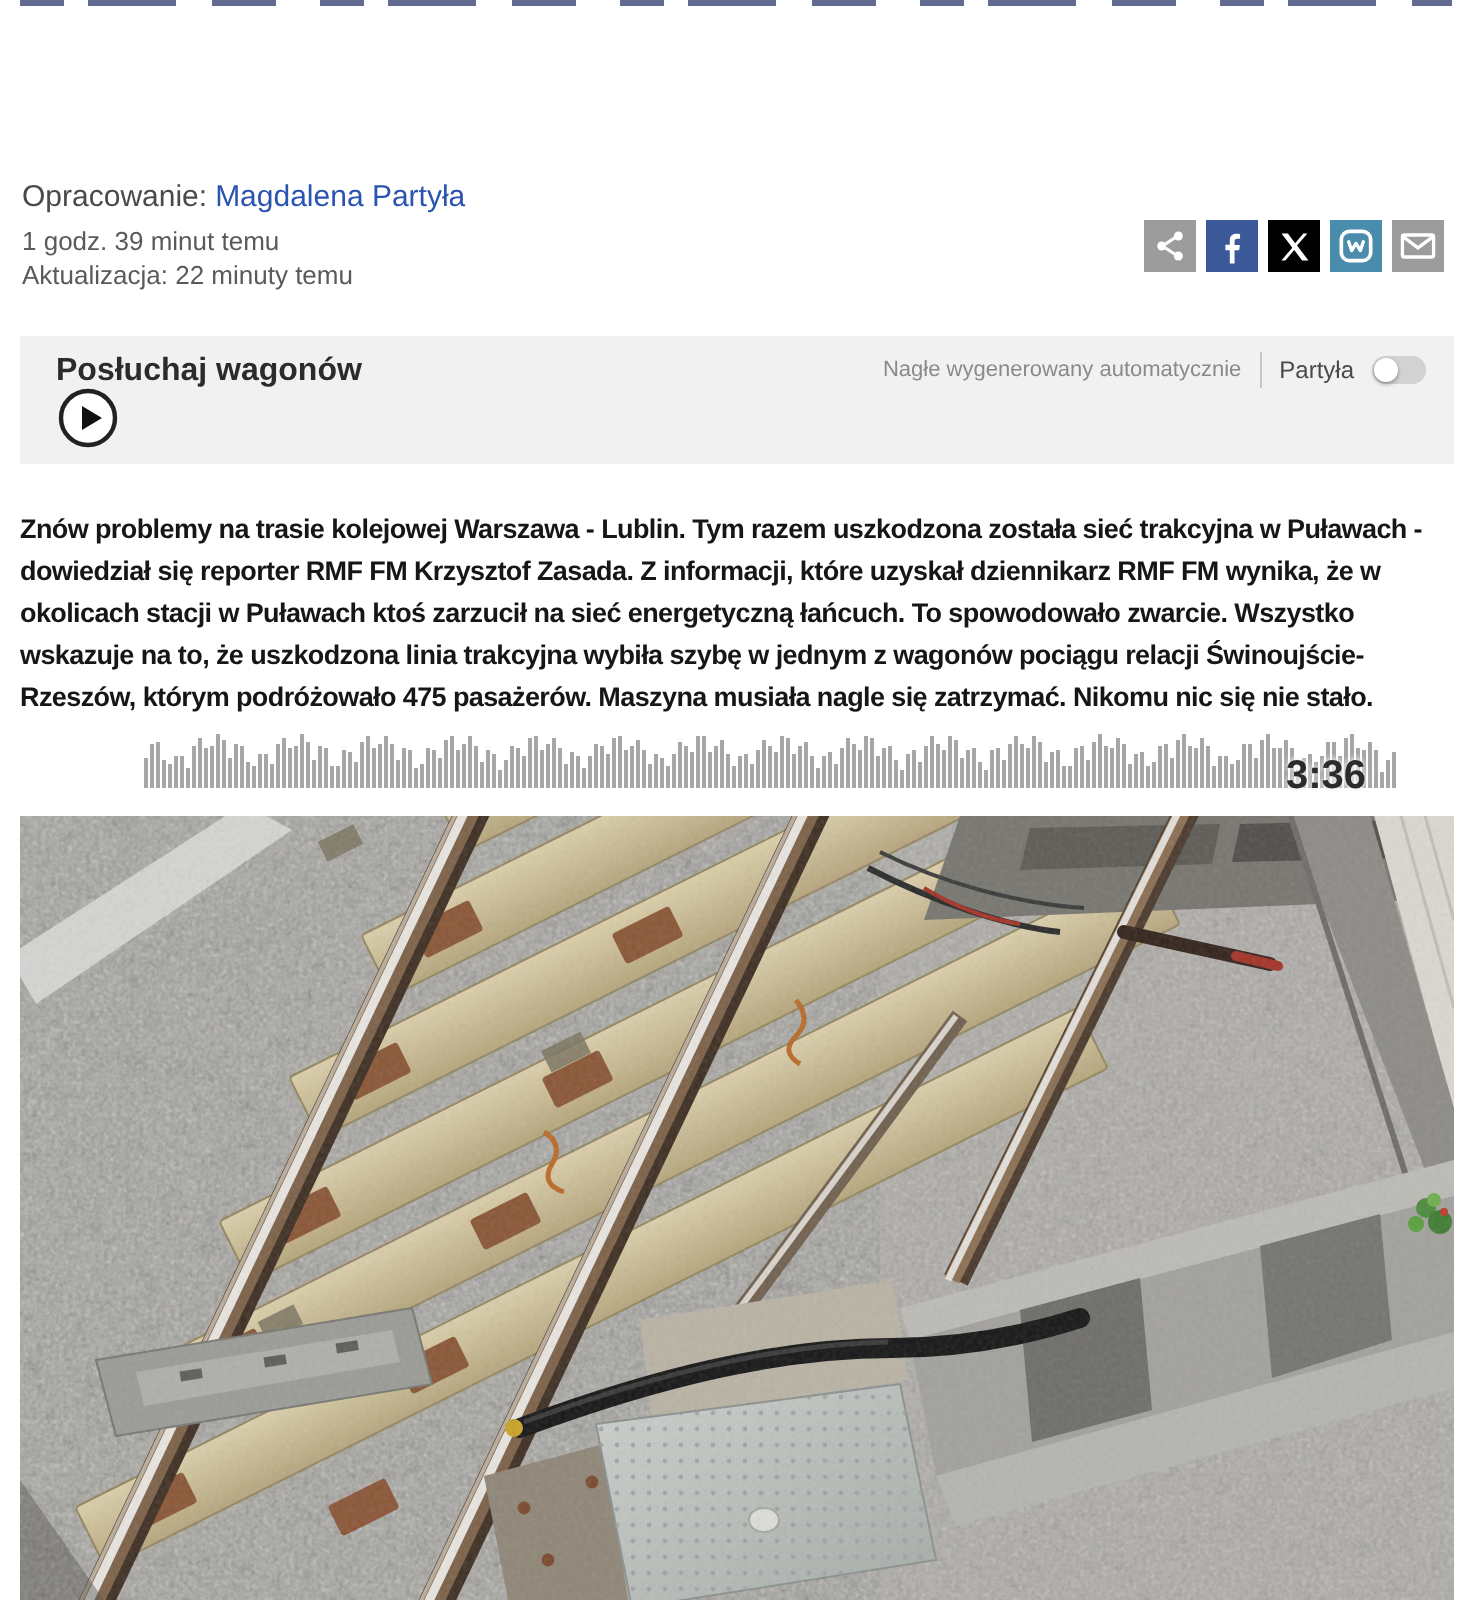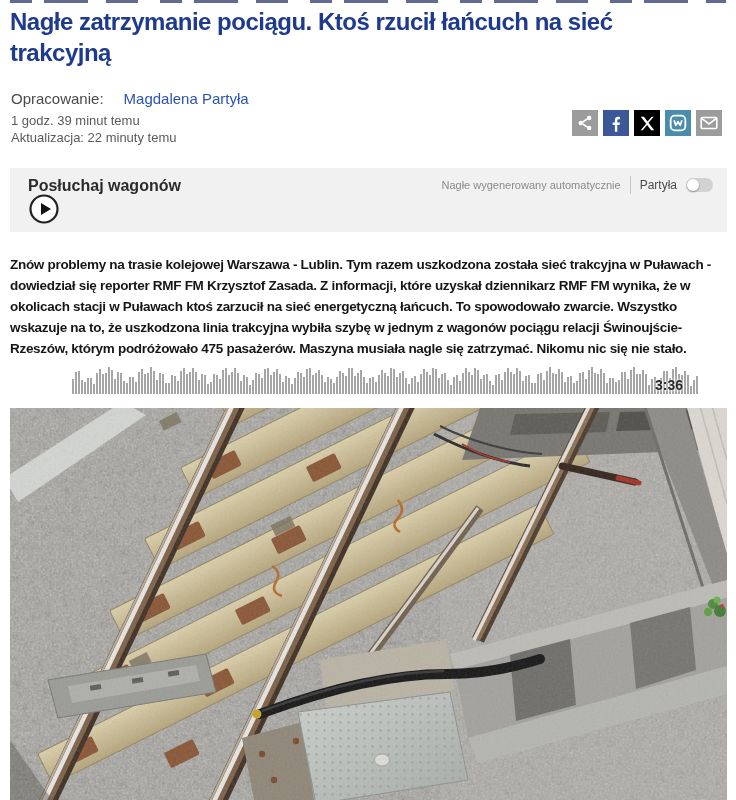--- a/index.html
+++ b/index.html
@@ -7,21 +7,21 @@
         font-family:"Liberation Sans",sans-serif;color:#1a1a1a;}
 
   .top-cut{position:absolute;top:0;left:10px;width:716px;height:3px;opacity:.8;
     background:repeating-linear-gradient(90deg,#3a4677 0 22px,transparent 22px 34px,
       #3a4677 34px 78px,transparent 78px 96px,#3a4677 96px 128px,transparent 128px 150px);}
 
   .title{position:absolute;left:10px;top:6px;width:706px;margin:0;
     font-size:24px;line-height:31px;font-weight:700;letter-spacing:-.5px;color:#1d3a8e;}
 
   .byline{position:absolute;left:11px;top:90px;font-size:15px;color:#4a4a4a;}
-  .byline .author{color:#2b53b0;cursor:pointer;margin-left:20px;}
+  .byline .author{color:#2b53b0;cursor:pointer;margin-left:4px;}
   .time1{position:absolute;left:11px;top:113px;font-size:13px;color:#5a5a5a;}
   .time2{position:absolute;left:11px;top:130px;font-size:13px;color:#5a5a5a;}
 
   .share{position:absolute;top:110px;left:572px;display:flex;gap:5px;}
   .share .ic{width:26px;height:26px;display:flex;align-items:center;justify-content:center;
     color:#fff;cursor:pointer;}
   .share svg{display:block;}
 
   .player{position:absolute;left:10px;top:168px;width:717px;height:64px;background:#f1f1f1;}
   .player-head{position:absolute;left:18px;top:9px;font-size:16px;font-weight:700;color:#2b2b2b;}
@@ -29,37 +29,36 @@
   .gen-note{font-size:11px;color:#8a8a8a;}
   .vdiv{width:1px;height:18px;background:#c6c6c6;}
   .podklad-label{font-size:12px;color:#4a4a4a;}
   .toggle{position:relative;width:27px;height:14px;border-radius:8px;background:#d2d2d2;cursor:pointer;}
   .toggle .knob{position:absolute;left:1px;top:1px;width:12px;height:12px;border-radius:50%;
     background:#fff;box-shadow:0 1px 2px rgba(0,0,0,.35);}
   .play-btn{position:absolute;left:18px;top:25px;width:32px;height:32px;cursor:pointer;}
   .waveform{position:absolute;left:62px;top:198px;width:628px;height:28px;display:flex;
     align-items:flex-end;overflow:hidden;cursor:pointer;}
   .waveform i{flex:0 0 2px;width:2px;margin-right:1px;background:#a6a6a6;}
-  .duration{position:absolute;right:44px;top:209px;font-size:14px;font-weight:700;color:#2b2b2b;
+  .duration{position:absolute;right:44px;top:209px;font-size:20px;font-weight:700;color:#2b2b2b;
     text-shadow:0 0 3px #f1f1f1,0 0 3px #f1f1f1;}
 
   .lead{position:absolute;left:10px;top:254px;width:718px;margin:0;
     font-size:13.5px;line-height:21px;font-weight:700;letter-spacing:-.3px;color:#161616;}
 
   .photo{position:absolute;left:10px;top:408px;width:717px;height:392px;overflow:hidden;background:#a7a5a0;}
   .photo svg{display:block;}
 </style>
 </head>
 <body>
 
 <div class="page">
 
   <div class="top-cut"></div>
 
-  <h1 class="title">Nagłe zatrzymanie pociągu. Ktoś rzucił łańcuch na sieć trakcyjną</h1>
 
   <div class="byline">
     <span>Opracowanie:</span><span class="author">Magdalena Partyła</span>
   </div>
   <div class="time1">1 godz. 39 minut temu</div>
   <div class="time2">Aktualizacja: 22 minuty temu</div>
 
   <div class="share">
     <span class="ic" style="background: rgb(156, 156, 156);">
       <svg width="20" height="20" viewBox="0 0 24 24">

